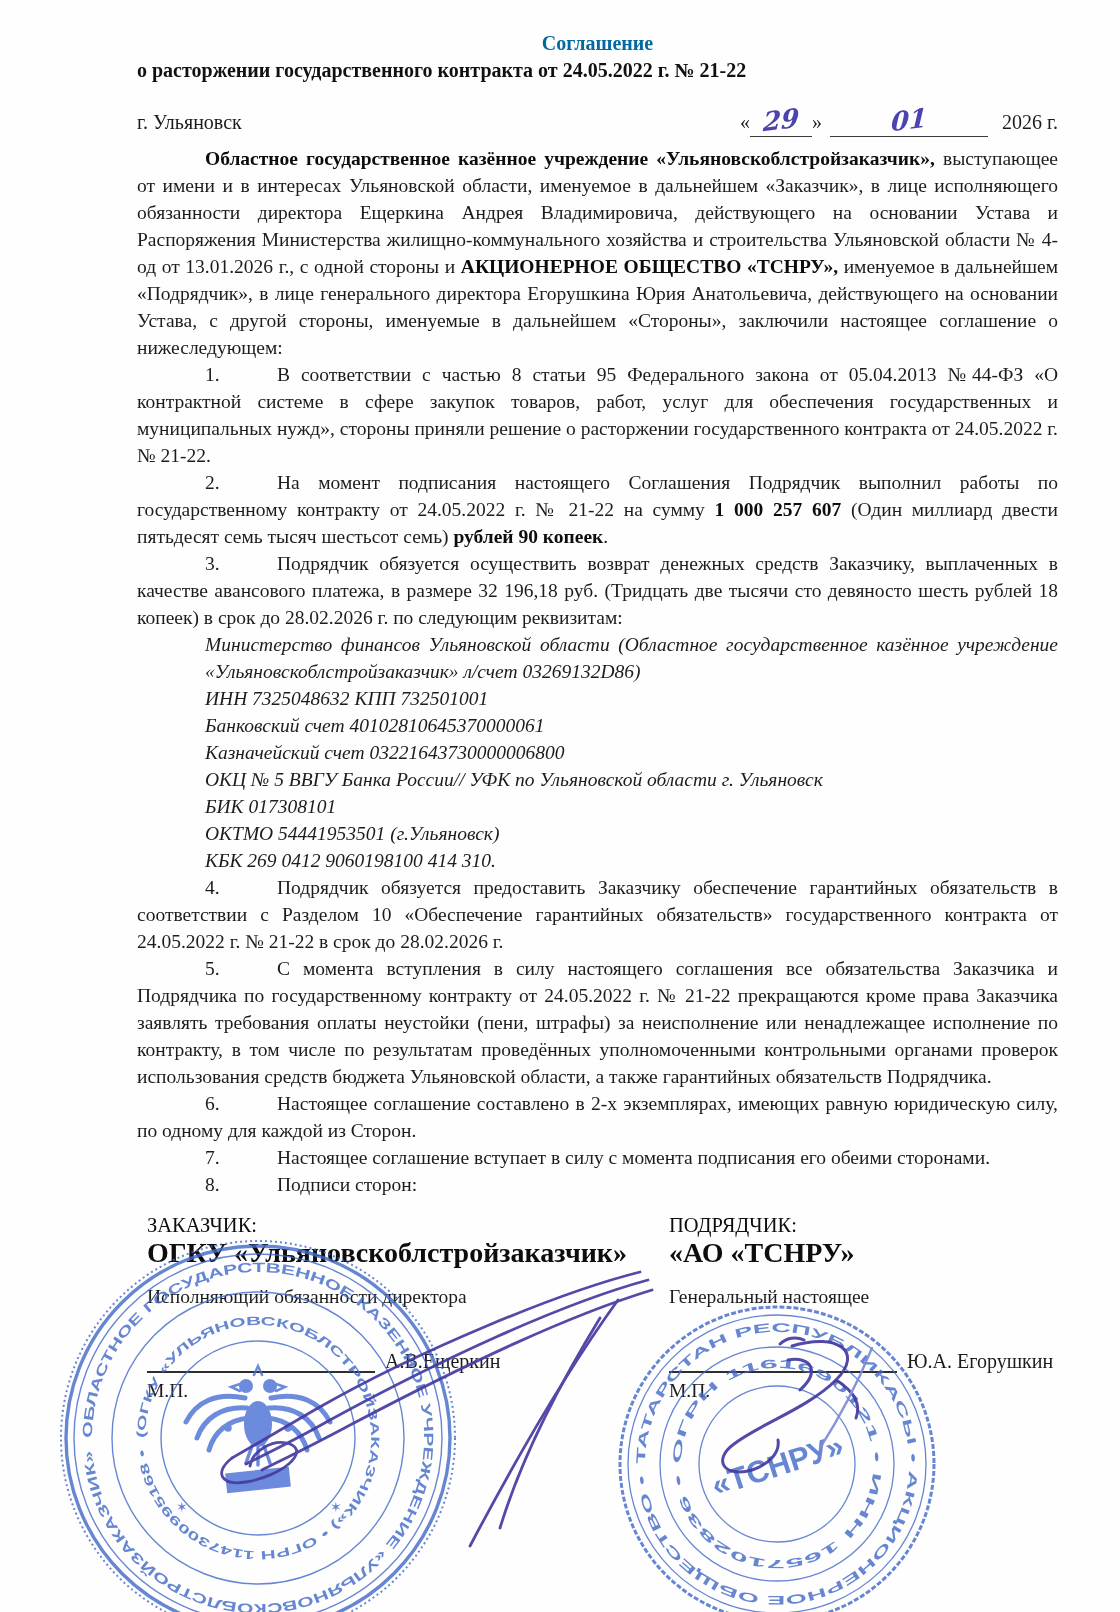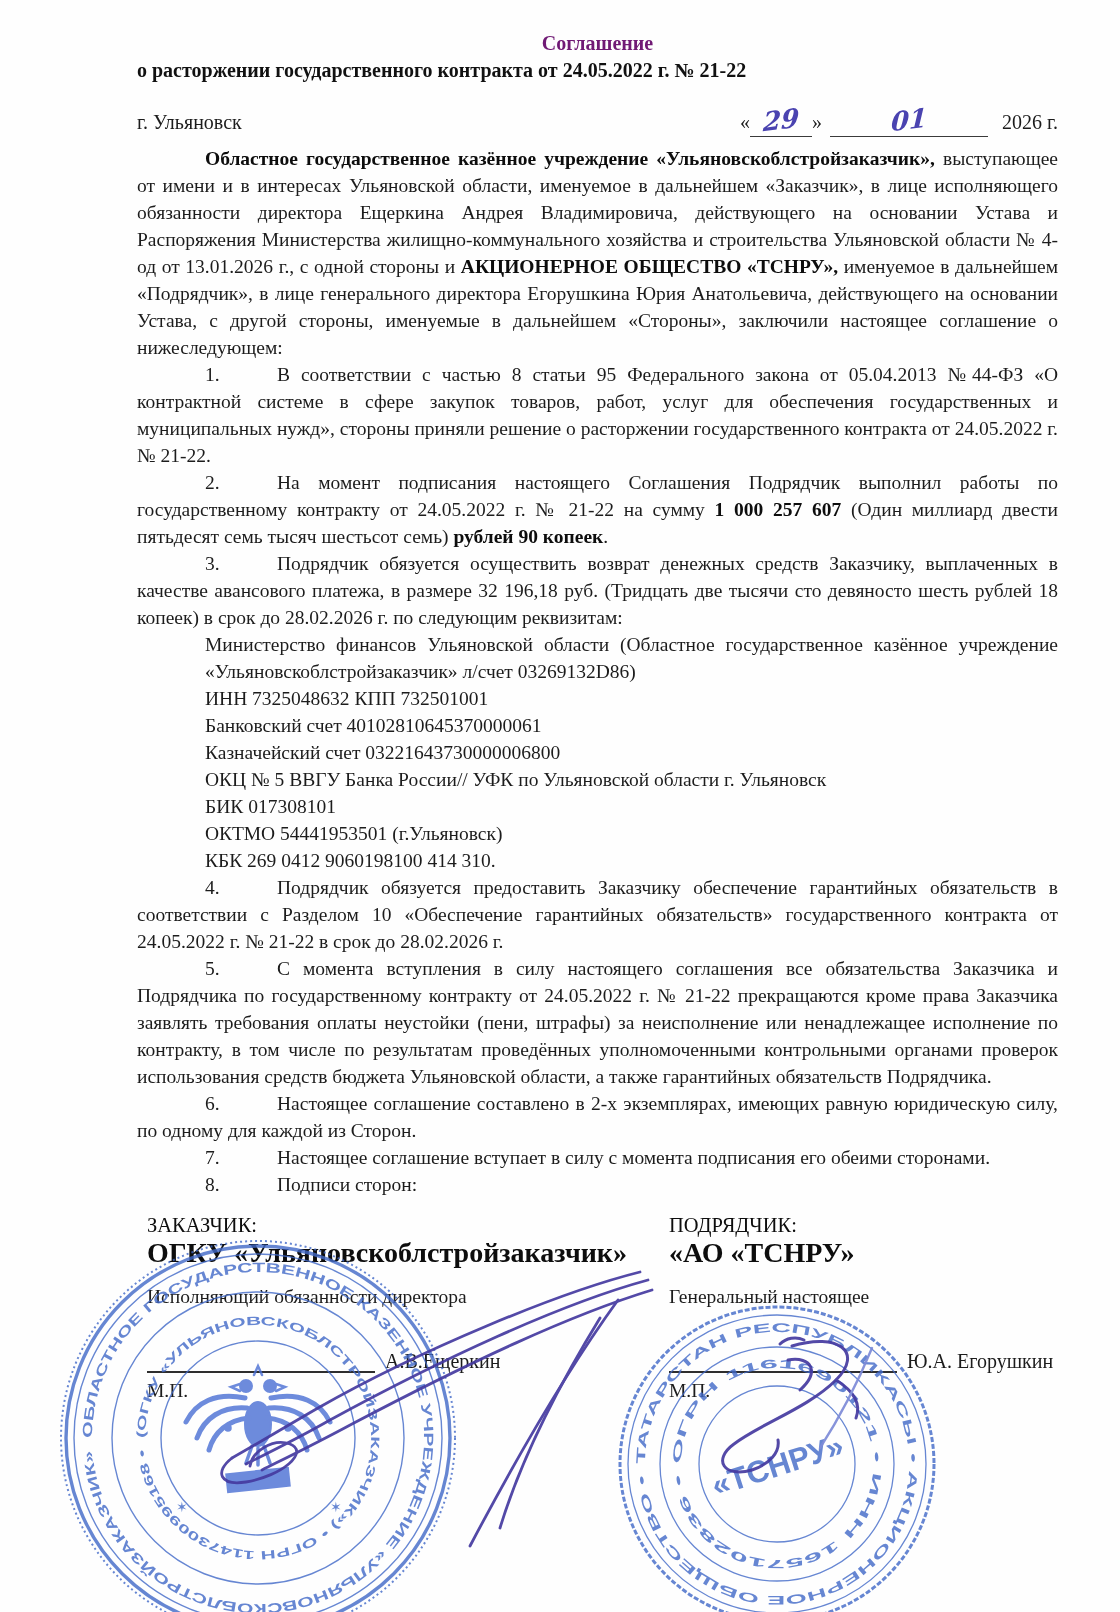--- a/index.html
+++ b/index.html
@@ -6,32 +6,32 @@
   .page{
     position:relative;
     width:1120px;height:1612px;
     margin:0 auto;
     background:#fefefe;
     overflow:hidden;
     font-family:"Liberation Serif","DejaVu Serif",serif;
     color:#1c1c1c;
   }
   .content{position:absolute;left:137px;top:30px;width:921px;}
-  .title{ text-align:center;font-weight:bold;font-size:20px;line-height:27px;color:#701a75;}
+  .title{ text-align:center;font-weight:bold;font-size:20px;line-height:27px;color:#0369a1;}
   .subtitle{text-align:left;font-weight:bold;font-size:20px;line-height:27px;color:#111;}
   .place-date{display:flex;justify-content:space-between;align-items:baseline;margin-top:23px;margin-bottom:8px;font-size:20px;line-height:27px;}
   .date-group{display:flex;align-items:baseline;font-size:20px;}
   .hw-slot{display:inline-block;width:62px;border-bottom:1.6px solid #3a3a3a;text-align:center;height:29px;}
   .hw-slot.wide{width:158px;margin-left:8px;margin-right:14px;}
   .hw{display:inline-block;font-family:"DejaVu Serif",serif;font-style:italic;font-weight:bold;font-size:26px;color:#4a43b0;transform:rotate(-7deg) skewX(-10deg);}
   .para{margin:0;font-size:19.5px;line-height:27px;text-align:justify;text-indent:68px;}
   .clause-num{display:inline-block;width:72px;text-indent:0;}
   .bold{font-weight:bold;color:#0d0d0d;}
   .requisites{margin-left:68px;font-size:19.5px;line-height:27px;}
-  .req-line{text-align:left;}
+  .req-line{text-align:left;font-style:italic;}
   .req-first{text-align:justify;}
   .sig-row{display:flex;margin-top:13px;font-size:19.5px;}
   .sig-col{width:520px;padding-left:10px;box-sizing:border-box;}
   .sig-col.rightcol{width:auto;padding-left:12px;}
   .sig-header{font-weight:normal;font-size:20.5px;line-height:28px;color:#0d0d0d;}
   .sig-org{font-weight:bold;font-size:28px;line-height:28px;color:#0d0d0d;}
   .sig-position{margin-top:16px;line-height:27px;}
   .sig-line-row{display:flex;align-items:flex-end;margin-top:40px;}
   .sig-line{display:inline-block;width:228px;border-bottom:2px solid #2e2e2e;height:1.1em;margin-right:10px;}
   .sig-name{font-size:20px;}

